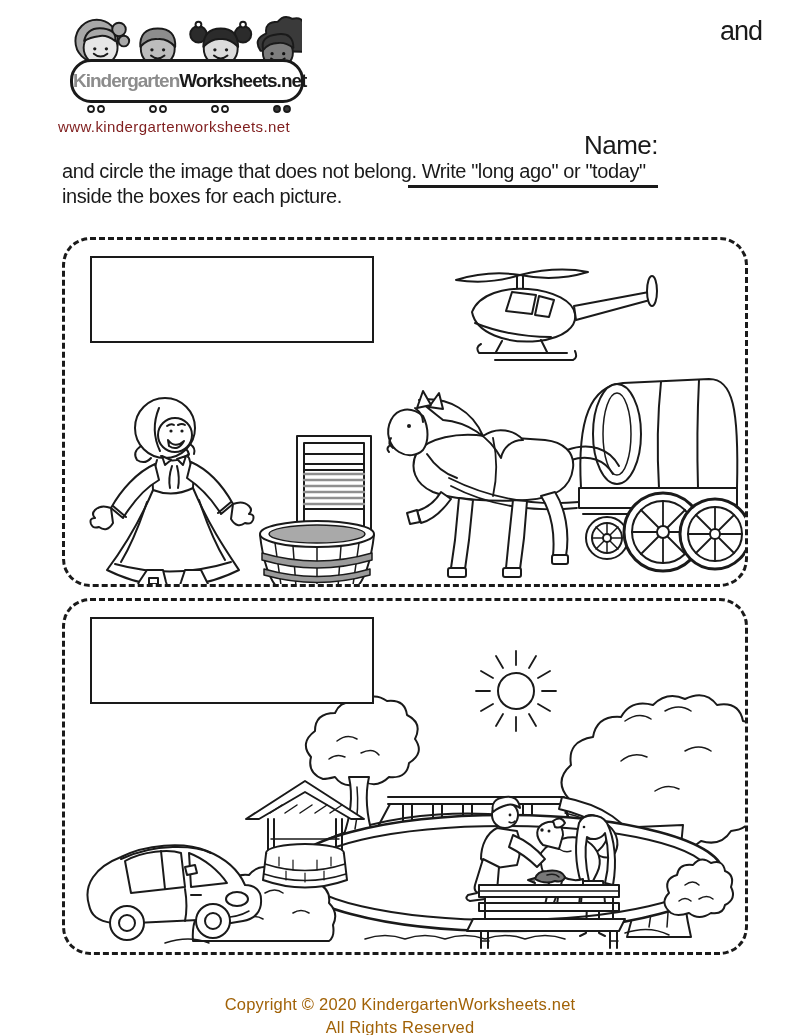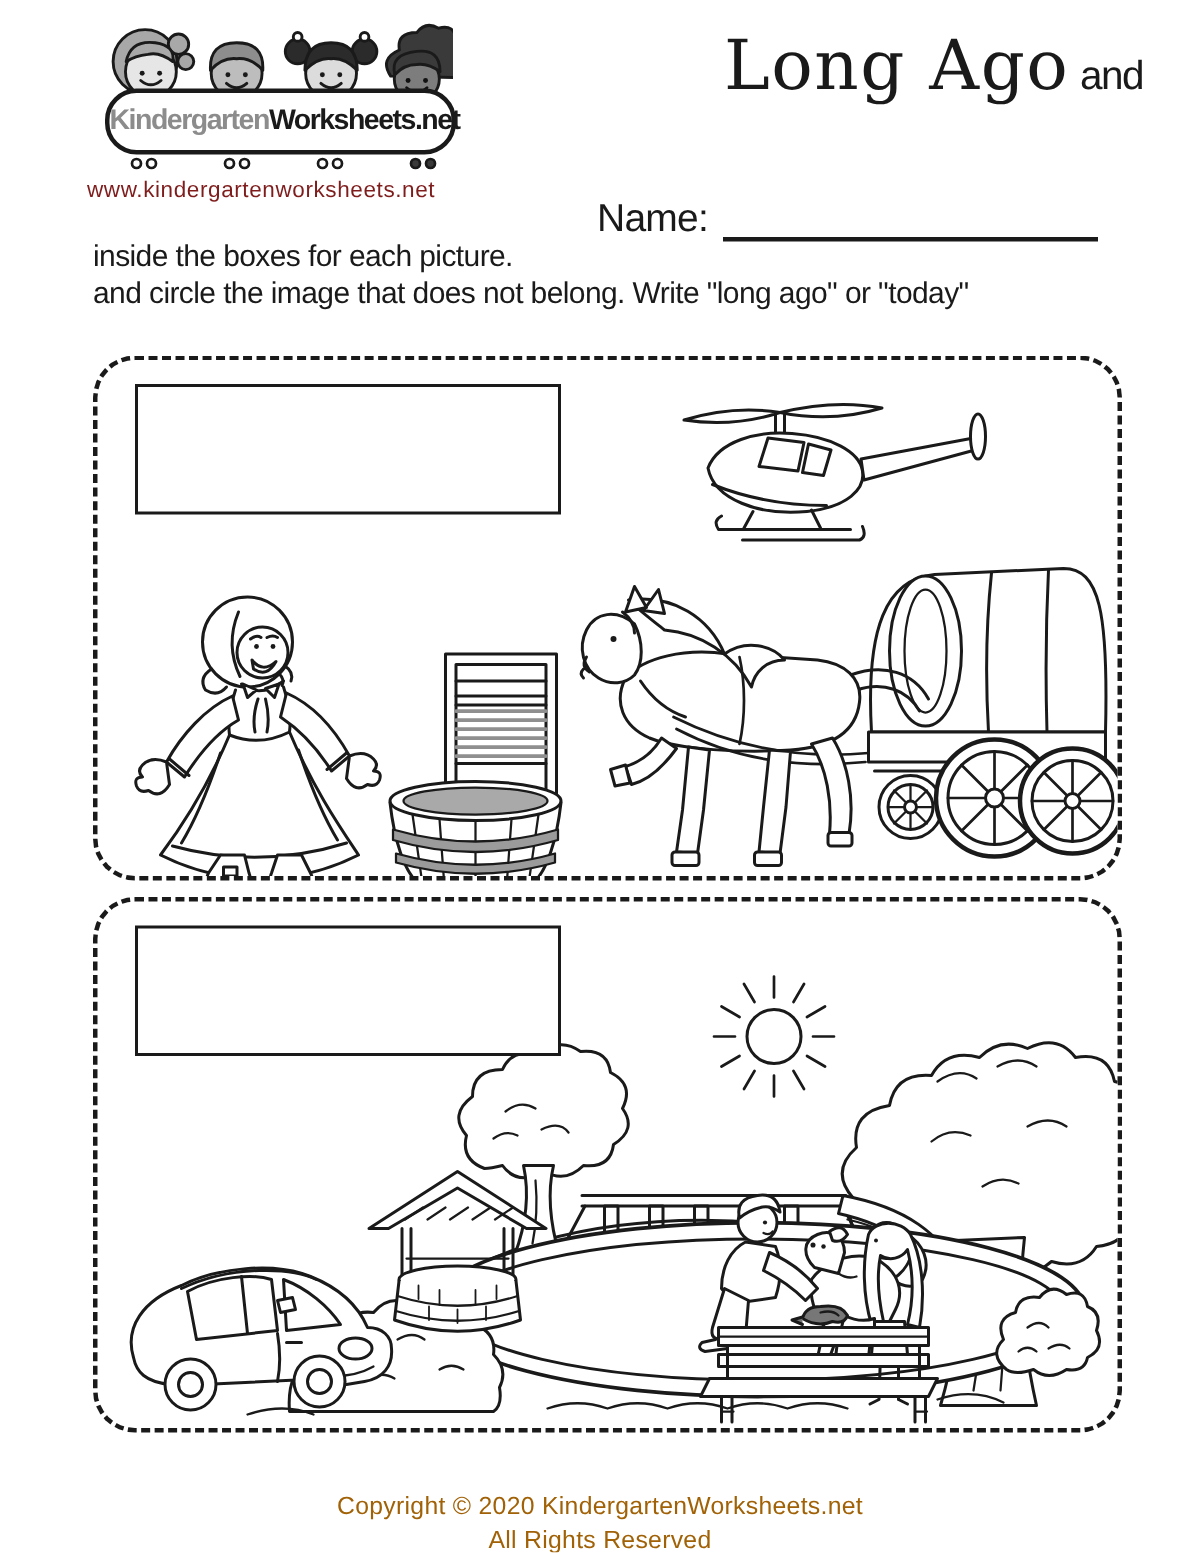--- a/index.html
+++ b/index.html
@@ -18,21 +18,21 @@
   .logo-url{margin-top:2px;font-size:15px;color:#7f1d1d;letter-spacing:0.4px;}
 
   
   .title{position:absolute;left:302px;top:16px;width:460px;display:flex;align-items:baseline;
          justify-content:flex-end;gap:7px;white-space:nowrap;}
   .t-script{font-family:"DejaVu Serif",serif;font-size:46px;letter-spacing:1px;}
   .t-and{font-size:27px;letter-spacing:-1px;text-align:center;}
   .t-bold{font-weight:bold;font-size:45px;letter-spacing:-1px;}
 
   
-  .name-row{position:absolute;left:398px;top:130px;display:flex;align-items:flex-end;}
+  .name-row{position:absolute;left:398px;top:130px;display:flex;align-items:flex-end;flex-direction:column;}
   .name-label{font-size:26px;letter-spacing:-0.5px;}
   .name-line{display:inline-block;width:250px;border-bottom:3px solid #1a1a1a;height:24px;margin-left:10px;}
 
   
   .instructions{position:absolute;left:62px;top:159px;width:700px;font-size:20px;
                 line-height:25px;letter-spacing:-0.4px;}
 
   
   .panel{position:absolute;left:62px;width:686px;border:3px dashed #1a1a1a;border-radius:28px;
          box-sizing:border-box;background:#fff;}
@@ -100,32 +100,31 @@
         <circle cx="103" cy="6" r="3"></circle>
       <circle cx="155" cy="6" r="3"></circle>
         <circle cx="165" cy="6" r="3"></circle>
       <circle cx="217" cy="6" r="3" fill="#3a3a3a"></circle>
         <circle cx="227" cy="6" r="3" fill="#3a3a3a"></circle>
     </svg>
     <div class="logo-url">www.kindergartenworksheets.net</div>
   </div>
 
   <div class="title">
-    <span class="t-script">Long Ago</span>
     <span class="t-and">and</span>
   </div>
 
   <div class="name-row">
     <span class="name-label">Name:</span>
     <span class="name-line"></span>
   </div>
 
   <div class="instructions">
+    <div>and circle the image that does not belong. Write "long ago" or "today"</div>
     <div>inside the boxes for each picture.</div>
-    <div>and circle the image that does not belong. Write "long ago" or "today"</div>
   </div>
 
   <section class="panel panel-1">
     <svg viewBox="0 0 680 344" preserveAspectRatio="none" stroke="#1a1a1a" stroke-width="2" fill="none" stroke-linecap="round" stroke-linejoin="round">
 
       <g>
         <path d="M391,40 Q424,30 455,35 Q424,45 391,40 Z" fill="#fff"></path>
         <path d="M455,35 Q492,26 523,32 Q490,42 455,35 Z" fill="#fff"></path>
         <path d="M452,36 L452,50 M458,35 L458,50"></path>
         <path d="M407,72 C414,54 440,47 463,49 C489,51 508,61 510,74 C512,86 500,98 473,101 C441,104 411,93 407,72 Z" fill="#fff"></path>

